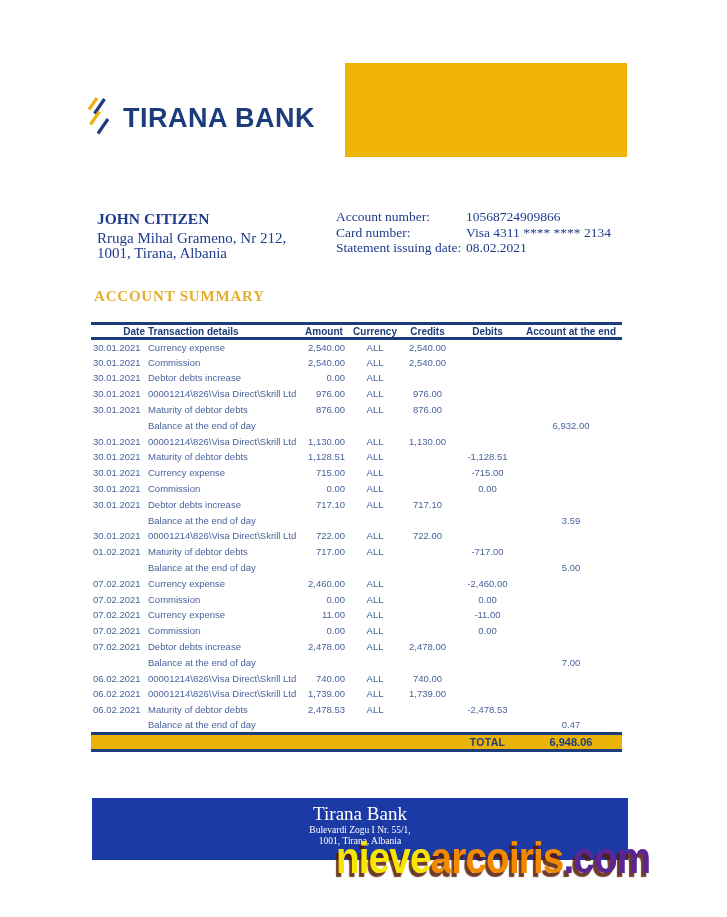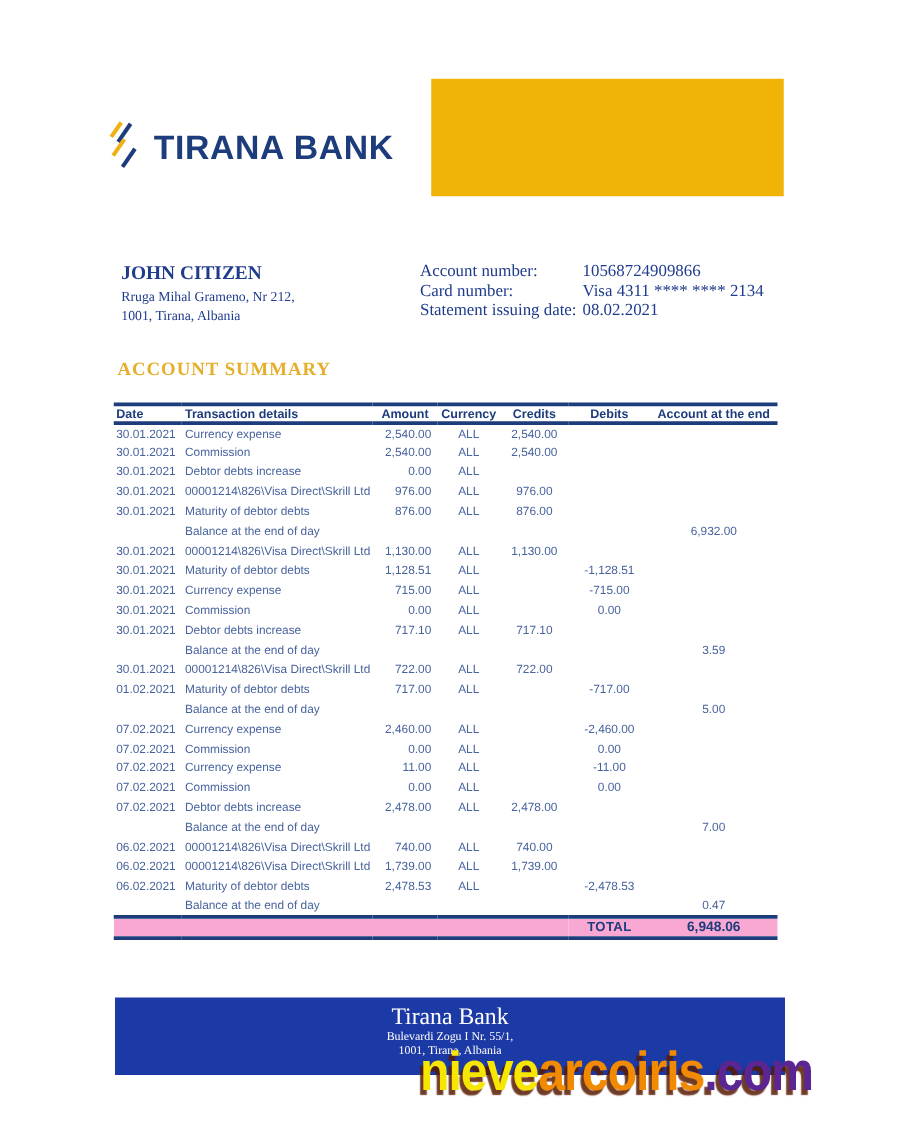--- a/index.html
+++ b/index.html
@@ -12,21 +12,21 @@
   }
 
   
   .logo { position: absolute; left: 87px; top: 97px; display: flex; align-items: center; gap: 9px; }
   .logo-text { font-size: 27px; font-weight: bold; color: #1d3c7c; letter-spacing: 0.5px; }
   .yellow-box { position: absolute; left: 345px; top: 63px; width: 282px; height: 94px; background: #f0b408; }
 
   
   .customer { position: absolute; left: 97px; top: 210px; font-family: Liberation Serif, serif; color: #1f3b8c; }
   .customer-name { font-size: 15.5px; font-weight: bold; margin-bottom: 3px; }
-  .customer-line { font-size: 11px; line-height: 15px; }
+  .customer-line { font-size: 15px; line-height: 15px; }
   .account-info { position: absolute; left: 336px; top: 209px; font-family: "Liberation Serif", serif; color: #1f3b8c; font-size: 13.5px; }
   .ai-row { display: flex; line-height: 15.5px; }
   .ai-label { width: 130px; }
 
   
   .summary-title {
     position: absolute; left: 94px; top: 288px;
     font-family: "Liberation Serif", serif; font-weight: bold;
     font-size: 15px; color: #e5ae2b; letter-spacing: 0.8px;
   }
@@ -34,32 +34,32 @@
   
   .stmt-table {
     position: absolute; left: 91px; top: 322px; width: 531px;
     border-collapse: collapse; table-layout: fixed;
   }
   .stmt-table thead tr { border-top: 3px solid #1d3c7c; border-bottom: 3px solid #1d3c7c; }
   .stmt-table th {
     font-size: 10px; color: #1d3c7c; font-weight: bold;
     height: 15px; padding: 0; text-align: center; overflow: hidden; white-space: nowrap;
   }
-  .stmt-table th.c-date { text-align: left; padding-left: 2px; }
+  .stmt-table th.c-date { text-align: right; padding-left: 2px; }
   .stmt-table th.c-details { text-align: left; padding-left: 3px; }
   .stmt-table td {
     font-size: 9.5px; color: #48639d; height: 15.8px; padding: 0;
     overflow: hidden; white-space: nowrap;
   }
   .stmt-table tbody td:nth-child(1) { text-align: left; padding-left: 2px; margin-left: 37px; }
   .stmt-table tbody td:nth-child(2) { text-align: left; padding-left: 3px; }
   .stmt-table tbody td:nth-child(3) { text-align: right; padding-right: 5px; }
   .stmt-table tbody td:nth-child(n+4) { text-align: center; }
   .total-row td {
-    background: #f9a8d4; border-top: 3px solid #1d3c7c; border-bottom: 3px solid #1d3c7c;
+    background: #eab308; border-top: 3px solid #1d3c7c; border-bottom: 3px solid #1d3c7c;
     height: 17px; font-weight: bold; color: #1d3c7c;
   }
   .total-row .total-label { font-size: 10.5px; text-align: center; letter-spacing: 0.3px; }
   .total-row .total-value { font-size: 11px; text-align: center; }
 
   
   .footer {
     position: absolute; left: 92px; top: 798px; width: 536px; height: 62px;
     background: #1c3aa6; color: #ffffff; text-align: center;
     font-family: "Liberation Serif", serif;

